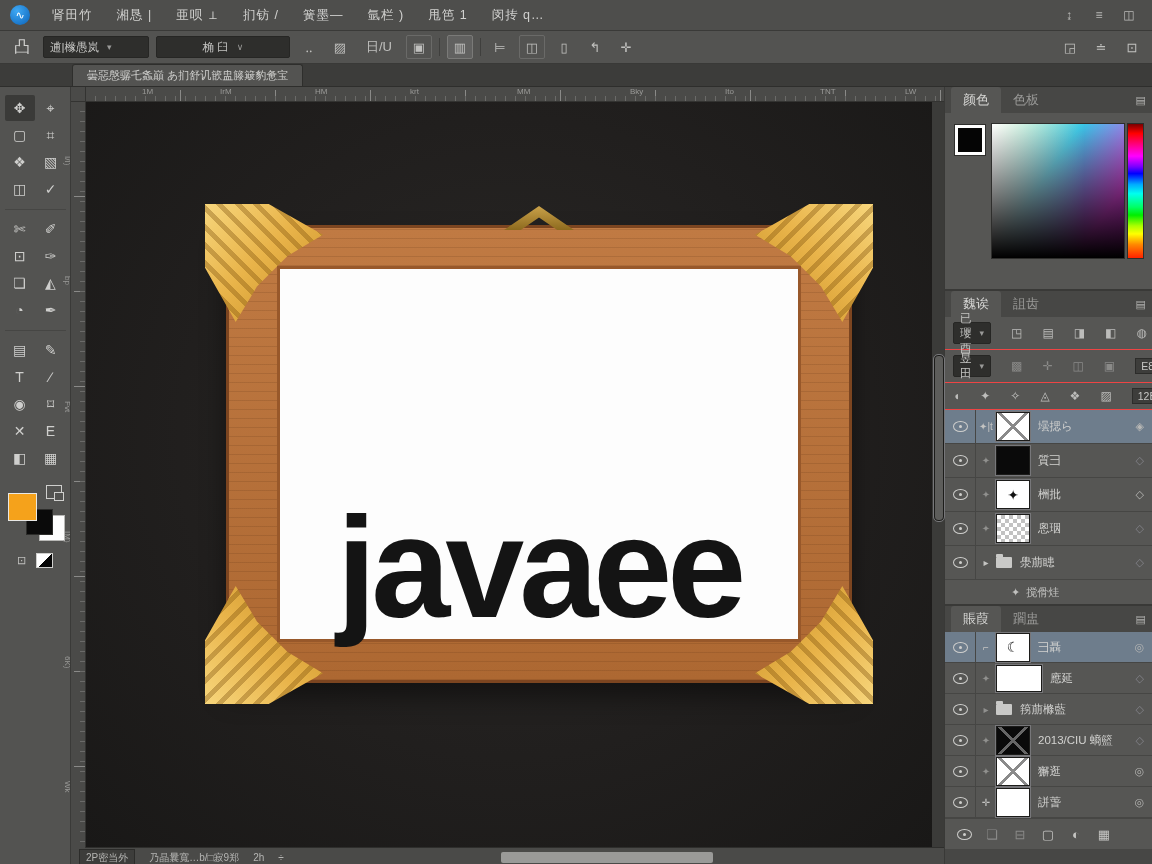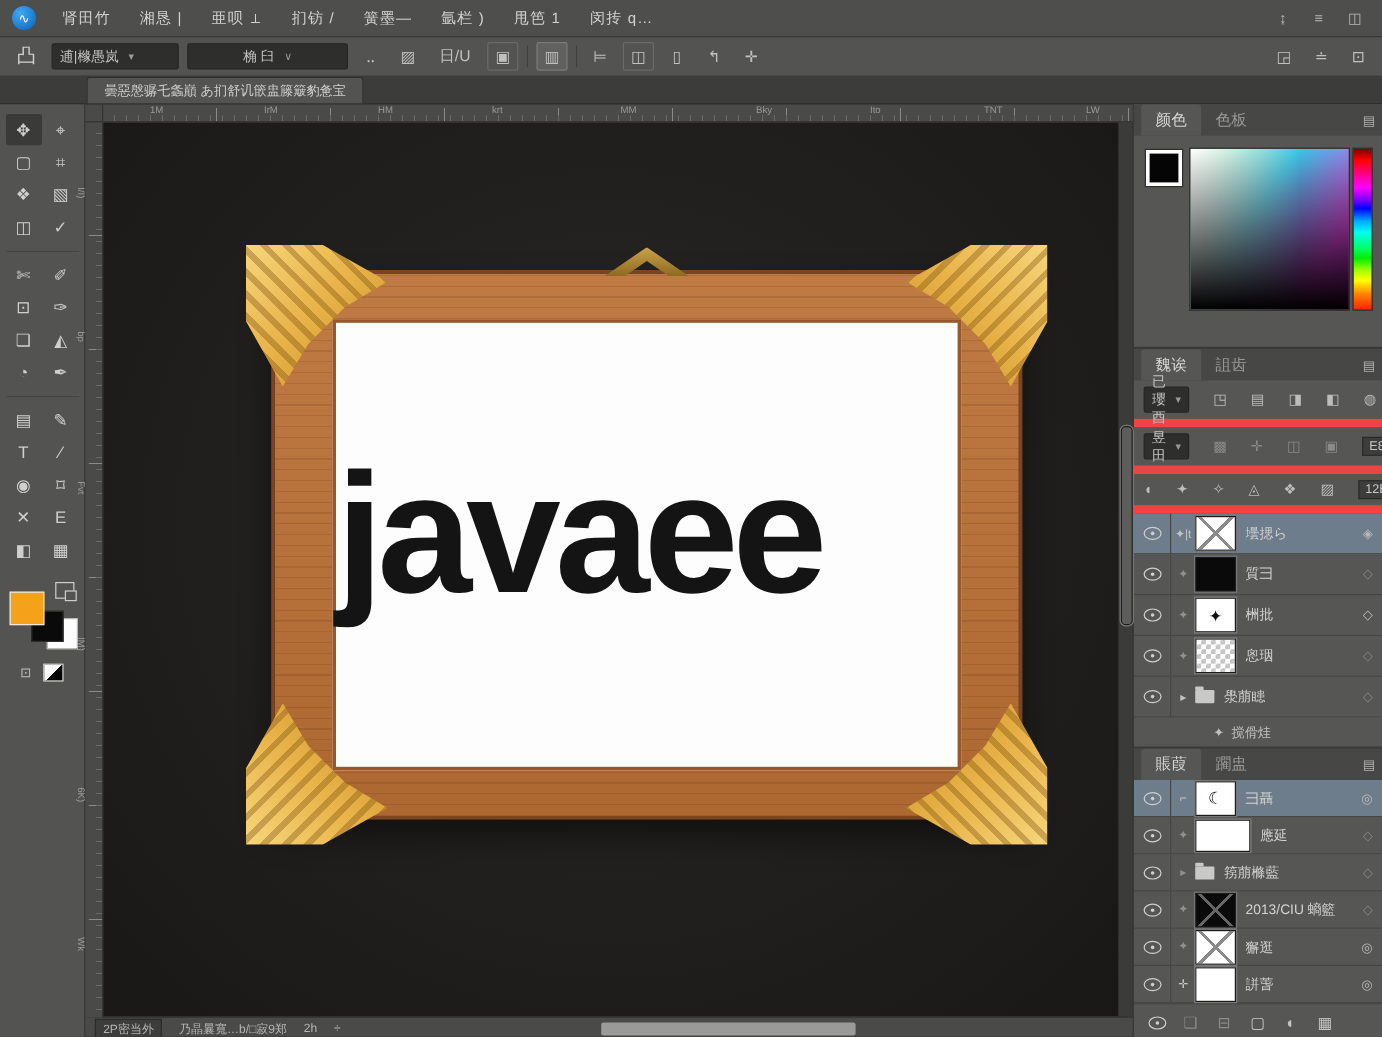--- a/index.html
+++ b/index.html
@@ -67,21 +67,21 @@
     background:radial-gradient(ellipse at 50% 45%,#2a2826 0%,#211f1e 55%,#191817 100%);}
   #vscroll{position:absolute;right:0;top:14px;bottom:19px;width:12px;background:#3b3b39;}
   #vscroll .thumb{position:absolute;left:2px;top:34%;width:8px;height:22%;background:#5d5d5b;border-radius:4px;}
   
   #frame{position:absolute;left:141px;top:124px;width:620px;height:452px;
     background:linear-gradient(#c07a43,#ad6832);
     background-image:repeating-linear-gradient(0deg,rgba(70,35,10,.14) 0 1px,transparent 1px 9px),
                      linear-gradient(#c07a43,#ad6832);
     border:3px solid #7c4520;border-radius:4px;box-shadow:0 14px 26px rgba(0,0,0,.45);}
   #board{position:absolute;inset:38px 48px;background:#fdfdfd;border:3px solid #98582a;
-         display:flex;flex-direction:row;align-items:center;justify-content:flex-start;}
+         display:flex;flex-direction:column;align-items:center;justify-content:flex-end;}
   #headline{font-family:"Liberation Sans",sans-serif;font-weight:bold;font-size:142px;line-height:1;
             color:#141414;letter-spacing:-5px;margin-top:-18px;}
   #subline{font-weight:bold;font-size:44px;letter-spacing:7px;margin-top:14px;}
   .corner{position:absolute;width:118px;height:118px;
     background:linear-gradient(135deg,#f7d67c 0%,#e9b44a 45%,#c78f26 100%);
     background-image:repeating-linear-gradient(45deg,rgba(120,75,8,.35) 0 5px,transparent 5px 13px),
                      linear-gradient(135deg,#f7d67c 0%,#e9b44a 45%,#c78f26 100%);
     clip-path:polygon(0 0,54% 0,100% 26%,70% 44%,44% 70%,26% 100%,0 54%);
     filter:drop-shadow(2px 3px 3px rgba(0,0,0,.5));}
   .corner.tl{left:-24px;top:-24px;}
@@ -107,21 +107,21 @@
   #colorbody{position:relative;height:156px;padding:10px 8px;}
   #csw{position:absolute;left:10px;top:12px;width:24px;height:24px;background:#050505;border:3px solid #fff;outline:1px solid #2e2e2c;}
   #satsq{position:absolute;left:46px;top:10px;width:132px;height:134px;border:1px solid #2e2e2c;
     background:linear-gradient(to bottom,rgba(0,0,0,0) 0%,#000 100%),
                linear-gradient(to right,#ffffff 0%,rgba(255,255,255,0) 70%),
                linear-gradient(125deg,#8fe08f 0%,#35c8e8 40%,#e84ae8 78%,#cc24cc 100%);}
   #huebar{position:absolute;right:8px;top:10px;width:15px;height:134px;border:1px solid #2e2e2c;
     background:linear-gradient(to bottom,#7a0000 0%,#ff0000 7%,#ff00aa 18%,#ff00ff 24%,#7700ff 32%,#0000ff 37%,
                #00aaff 45%,#00ffee 52%,#00ff66 62%,#00ee00 68%,#aaff00 76%,#ffff00 82%,#ff8800 90%,#ff2200 100%);}
   
-  .ctl-row{display:flex;align-items:center;gap:20px;padding:5px 8px;border-bottom:7px solid #ef4444;}
+  .ctl-row{display:flex;align-items:center;gap:20px;padding:5px 8px;border-bottom:1px solid #ef4444;}
   .mini-ico{color:#bdbdbb;font-size:12px;width:18px;text-align:center;}
   .mini-ico.dim{color:#8a8a88;}
   .valbox{background:#3d3d3b;border:1px solid #2c2c2a;padding:1px 5px;font-size:10.5px;color:#c8c8c6;min-width:30px;text-align:left;}
   .tinycar{color:#9a9a98;font-size:9px;}
   .lrow{display:flex;align-items:center;height:33px;border-bottom:1px solid #464644;background:#565654;}
   .lrow.sel{background:#6e7d8c;}
   .lrow .eyecell{width:30px;display:flex;justify-content:center;border-right:1px solid #464644;align-self:stretch;align-items:center;}
   .eye{width:13px;height:9px;border:1.5px solid #cfcfcd;border-radius:50%;position:relative;display:inline-block;}
   .eye::after{content:"";position:absolute;left:50%;top:50%;width:3px;height:3px;margin:-1.5px 0 0 -1.5px;background:#cfcfcd;border-radius:50%;}
   .badge{width:20px;text-align:center;color:#c4c4c2;font-size:10px;}
@@ -243,21 +243,21 @@
     </div>
     <div id="sw-row">
       <span class="swsmall">⊡</span>
       <span id="bw-chip"></span>
     </div>
   </div>
 
   <div id="canvascol">
     <div id="ruler-corner"></div>
     <div id="ruler-h">
-      <span class="rlab-h" style="left:40px">1M</span>
+      <span class="rlab-h" style="left:57px">1M</span>
       <span class="rlab-h" style="left:135px">IrM</span>
       <span class="rlab-h" style="left:230px">HM</span>
       <span class="rlab-h" style="left:325px">krt</span>
       <span class="rlab-h" style="left:432px">MM</span>
       <span class="rlab-h" style="left:545px">Bky</span>
       <span class="rlab-h" style="left:640px">Ito</span>
       <span class="rlab-h" style="left:735px">TNT</span>
       <span class="rlab-h" style="left:820px">LW</span>
     </div>
     <div id="ruler-v">

